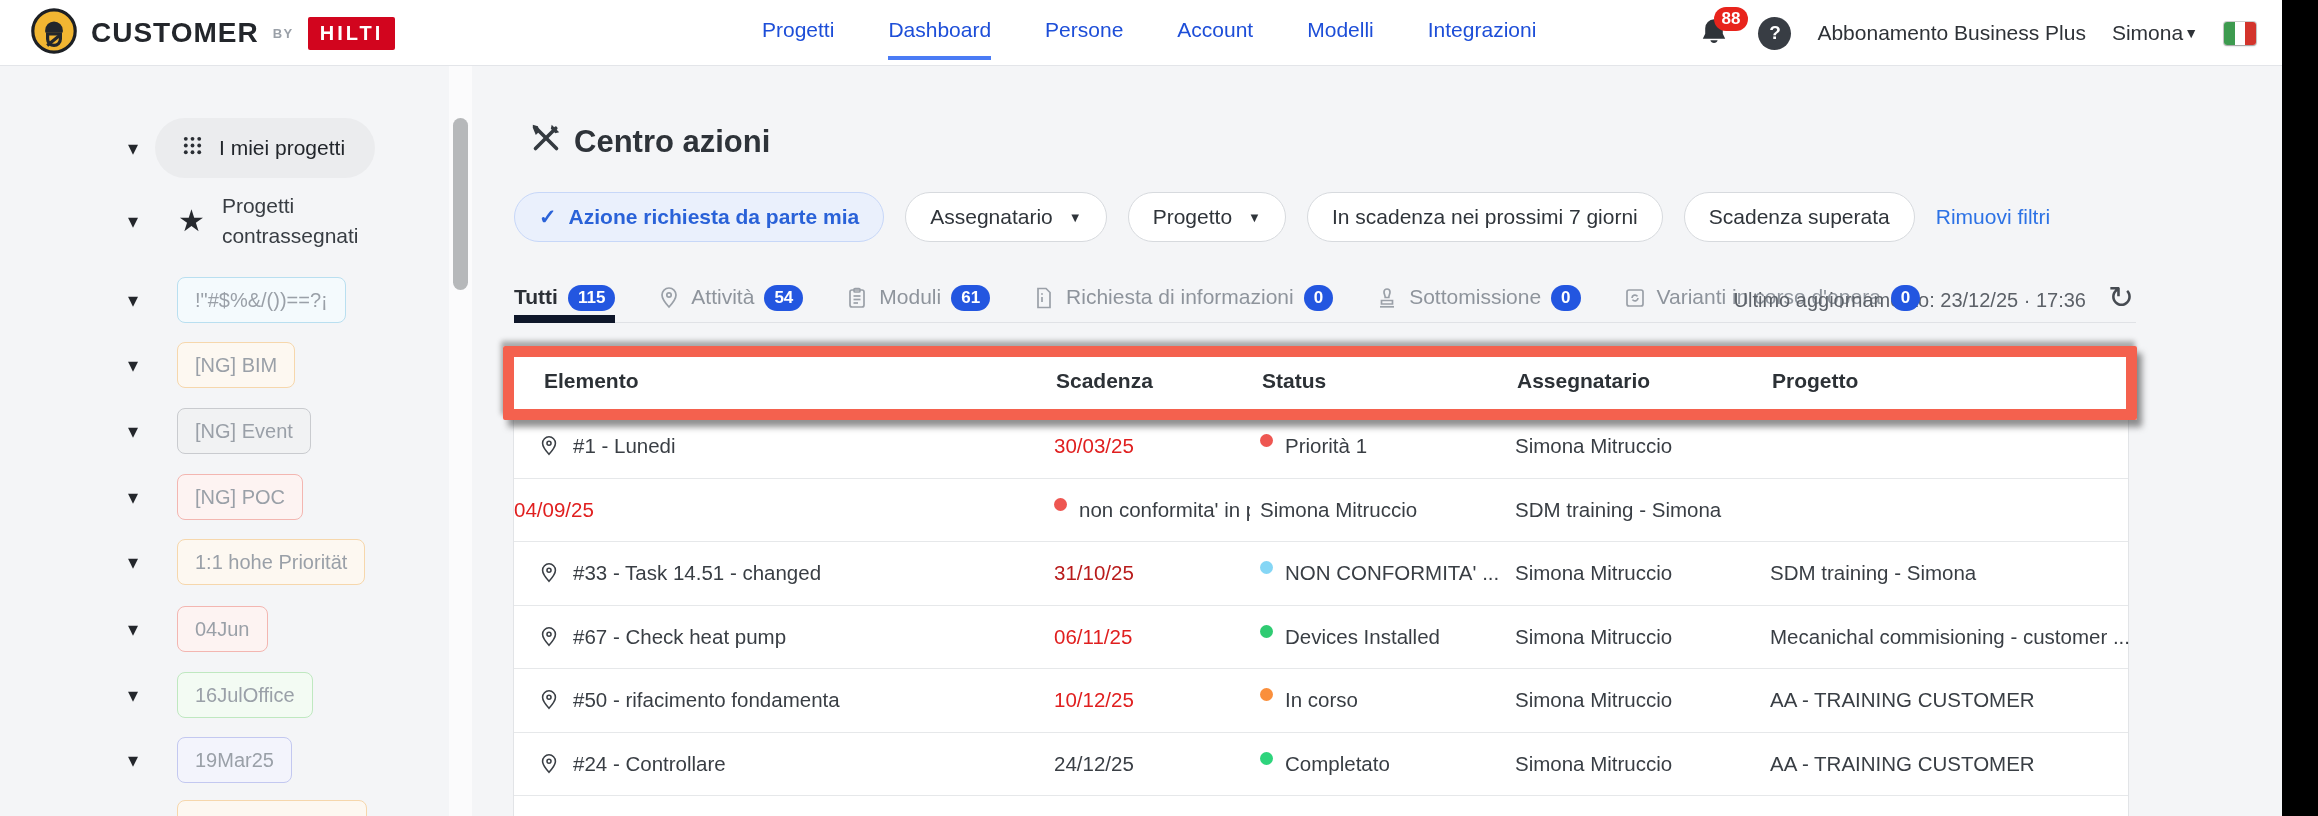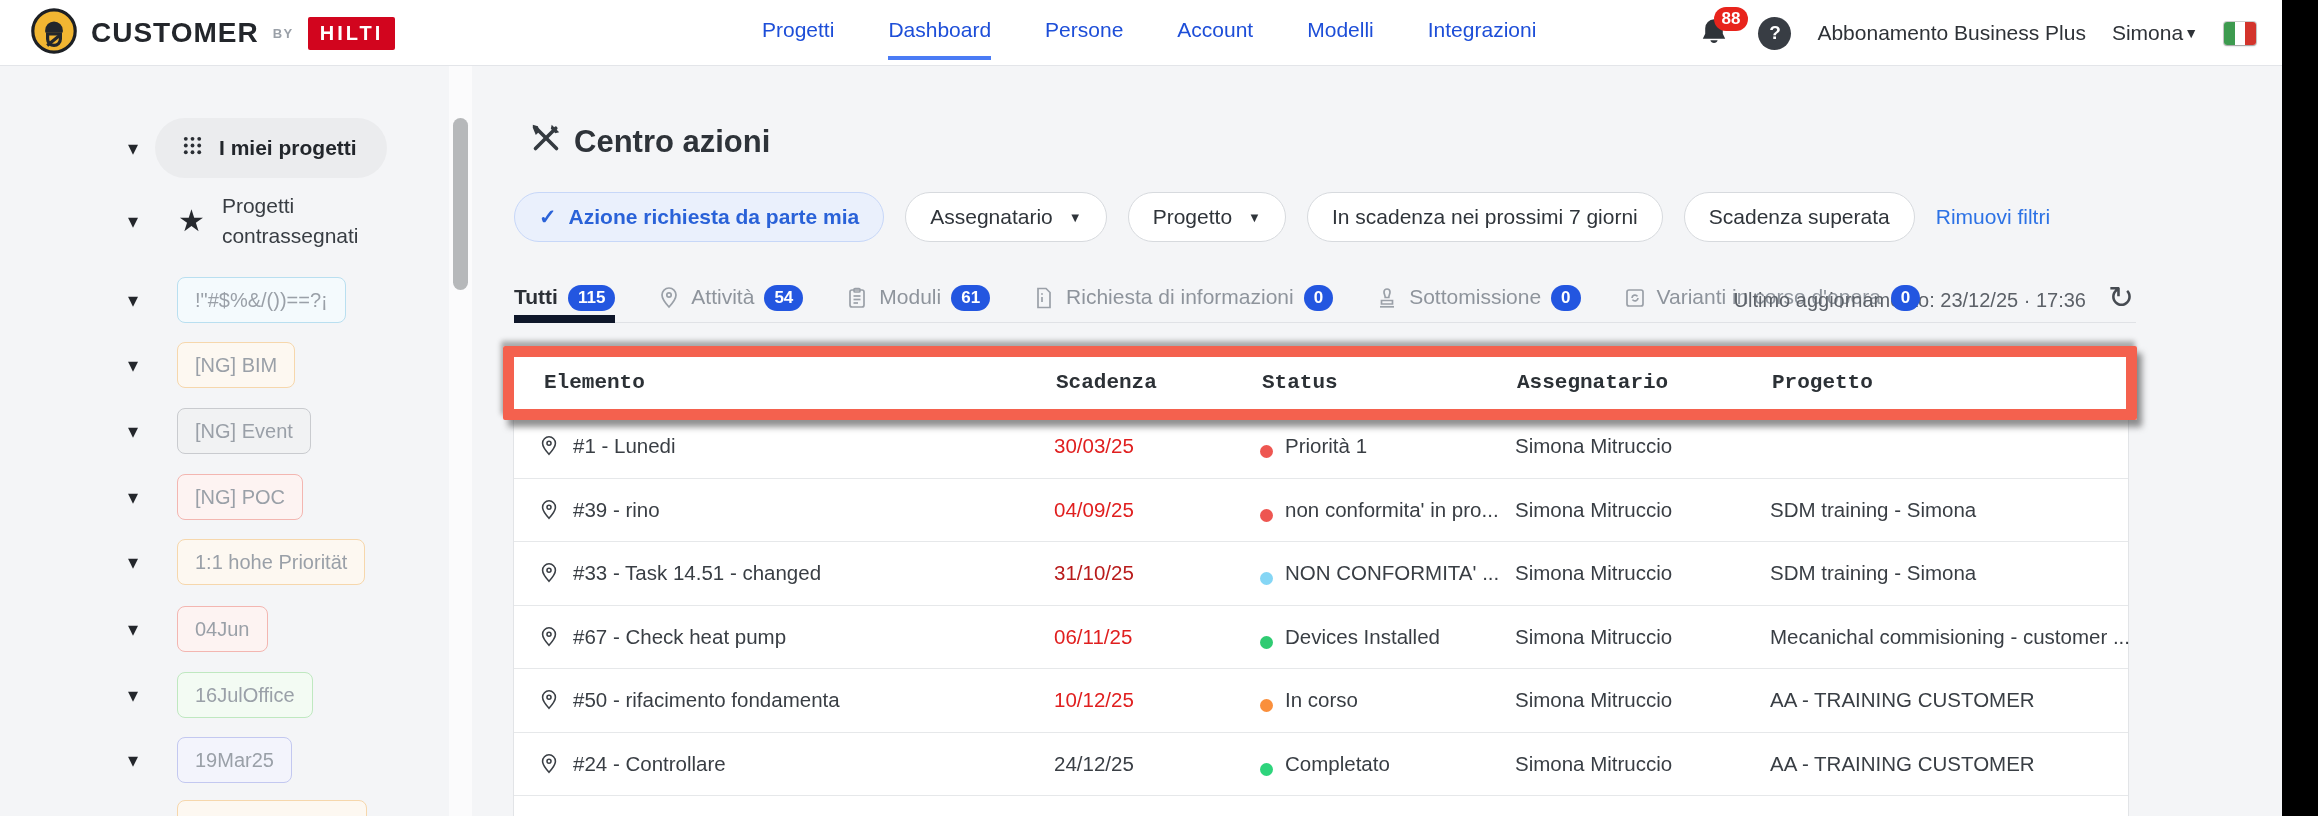--- a/index.html
+++ b/index.html
@@ -42,21 +42,21 @@
   .black-strip { position:absolute; top:0; right:0; width:36px; height:816px; background:#000; z-index:60; }
 
   
   .sidebar { position:absolute; left:0; top:66px; width:490px; height:750px; }
   .sb-track { position:absolute; left:449px; top:0; width:23px; height:750px; background:#fbfbfc; }
   .sb-thumb { position:absolute; left:453px; top:52px; width:15px; height:172px; background:#b6b8ba; border-radius:8px; }
   .sb-row { position:absolute; left:0; width:449px; display:flex; align-items:center; }
   .sb-caret { width:18px; margin-left:128px; font-size:20px; color:#23262b; flex:none; cursor:pointer; }
   .sb-active-pill { margin-left:9px; height:60px; background:#ebecee; border-radius:30px;
                     display:flex; align-items:center; gap:15px; padding:0 30px 0 26px;
-                    font-size:21px; font-weight:700; color:#22262b; cursor:pointer; }
+                    font-size:21px; font-weight:400; color:#22262b; cursor:pointer; }
   .sb-star-item { margin-left:32px; display:flex; align-items:center; gap:17px; cursor:pointer; }
   .star-glyph { font-size:30px; color:#26292e; line-height:1; }
   .sb-star-label { font-size:21px; color:#383d43; line-height:1.45; width:170px; }
   .sb-pill { margin-left:31px; height:46px; display:flex; align-items:center; padding:0 17px;
              border-radius:8px; font-size:20px; color:#9aa0a8; border:1.5px solid #ccc; cursor:pointer;
              white-space:nowrap; }
   .pill-blue   { border-color:#b9dff0; background:#f4fafd; }
   .pill-orange { border-color:#f6d7ac; background:#fdf8f1; }
   .pill-gray   { border-color:#c9cbcf; background:#f1f2f3; }
   .pill-red    { border-color:#f3b6b1; background:#fdf3f2; }
@@ -88,27 +88,27 @@
 
   .annotation-box { position:absolute; left:503px; top:346px; width:1634px; height:74px;
                     border:11px solid #f4614e; border-radius:2px; z-index:6; pointer-events:none;
                     box-shadow:5px 7px 6px rgba(55,55,55,.55), -2px -5px 5px rgba(55,55,55,.4); }
 
   .table { position:absolute; left:513px; top:352px; width:1616px; height:464px; background:#fff;
            border-left:1px solid #e2e4e7; border-right:1px solid #e2e4e7; z-index:1;
            display:flex; flex-direction:column; }
   .grid-cols { display:grid; grid-template-columns:540px 206px 255px 255px 360px; align-items:center; }
   .thead { height:63px; flex:none; font-weight:700; font-size:21px; color:#2c3136;
-           border-bottom:3px solid #4d7c0f;font-family:Liberation Mono, monospace; }
+           border-bottom:5px solid #4d7c0f; }
   .thead > div:first-child { padding-left:30px; }
   .thead > div { padding-left:2px; }
   .trow { height:63.5px; flex:none; font-size:20.5px; color:#393e44; border-bottom:1px solid #e6e8ea; cursor:pointer; }
   .cell-element { display:flex; align-items:center; gap:13px; padding-left:24px; }
   .pin-icon { width:22px; height:22px; color:#3a3f45; flex:none; }
-  .cell-status { display:flex; align-items:flex-end; gap:12px; padding-right:10px; overflow:hidden; }
+  .cell-status { display:flex; align-items:flex-start; gap:12px; padding-right:10px; overflow:hidden; }
   .status-dot { width:13px; height:13px; border-radius:50%; flex:none; }
   .cell-clip { white-space:nowrap; overflow:hidden; }
   .partial-row { flex:1; }
 </style>
 </head>
 <body>
 
 <div class="header">
   <div class="logo-group">
     <span>
@@ -348,27 +348,20 @@
     </div>
     <div style="color: rgb(224, 31, 31);">30/03/25</div>
     <div class="cell-status">
       <span class="status-dot" style="background-color: rgb(238, 86, 81);"></span>
       <span class="cell-clip">Priorità 1</span>
     </div>
     <div>Simona Mitruccio</div>
   </div>
 
   <div class="trow grid-cols">
-    <div class="cell-element">
-      <span class="pin-icon"><svg width="22" height="22" viewBox="0 0 24 24" fill="none" stroke="currentColor" stroke-width="1.7">
-            <path d="M12 21s-7-7.6-7-12a7 7 0 0 1 14 0c0 4.4-7 12-7 12z"></path>
-            <circle cx="12" cy="9" r="2.2"></circle>
-          </svg></span>
-      <span>#39 - rino</span>
-    </div>
     <div style="color: rgb(224, 31, 31);">04/09/25</div>
     <div class="cell-status">
       <span class="status-dot" style="background-color: rgb(238, 86, 81);"></span>
       <span class="cell-clip">non conformita' in pro...</span>
     </div>
     <div>Simona Mitruccio</div>
     <div class="cell-clip">SDM training - Simona</div>
   </div>
 
   <div class="trow grid-cols">

